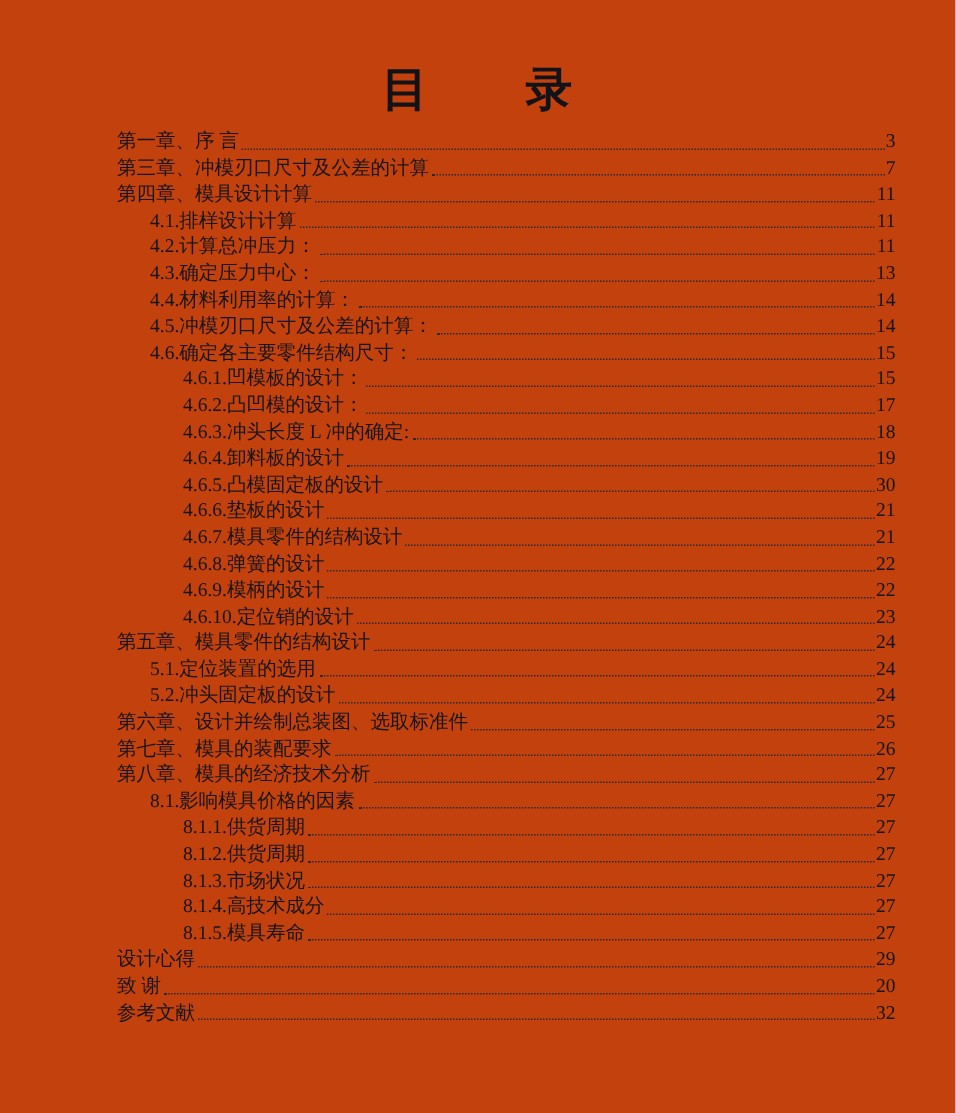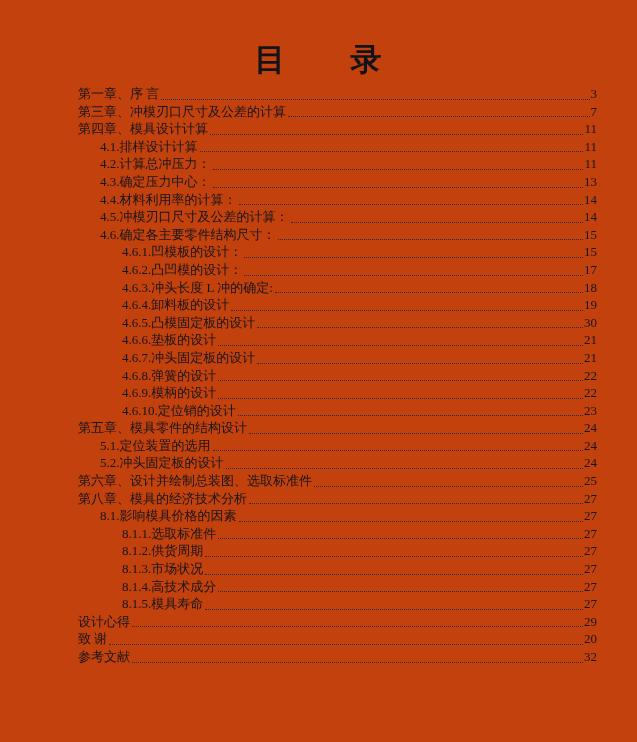--- a/index.html
+++ b/index.html
@@ -131,21 +131,21 @@
     <span class="toc-label">4.6.5.凸模固定板的设计</span>
     <span class="dot-leader"></span>
     <span class="toc-page-num">30</span>
   </div>
       <div class="toc-row level-3">
     <span class="toc-label">4.6.6.垫板的设计</span>
     <span class="dot-leader"></span>
     <span class="toc-page-num">21</span>
   </div>
       <div class="toc-row level-3">
-    <span class="toc-label">4.6.7.冲头固定板的设计</span>
+    <span class="toc-label">4.6.7.模具零件的结构设计</span>
     <span class="dot-leader"></span>
     <span class="toc-page-num">21</span>
   </div>
       <div class="toc-row level-3">
     <span class="toc-label">4.6.8.弹簧的设计</span>
     <span class="dot-leader"></span>
     <span class="toc-page-num">22</span>
   </div>
       <div class="toc-row level-3">
     <span class="toc-label">4.6.9.模柄的设计</span>
@@ -171,31 +171,36 @@
     <span class="toc-label">5.2.冲头固定板的设计</span>
     <span class="dot-leader"></span>
     <span class="toc-page-num">24</span>
   </div>
       <div class="toc-row level-1">
     <span class="toc-label">第六章、设计并绘制总装图、选取标准件</span>
     <span class="dot-leader"></span>
     <span class="toc-page-num">25</span>
   </div>
       <div class="toc-row level-1">
+    <span class="toc-label">第七章、模具的装配要求</span>
+    <span class="dot-leader"></span>
+    <span class="toc-page-num">26</span>
+  </div>
+      <div class="toc-row level-1">
     <span class="toc-label">第八章、模具的经济技术分析</span>
     <span class="dot-leader"></span>
     <span class="toc-page-num">27</span>
   </div>
       <div class="toc-row level-2">
     <span class="toc-label">8.1.影响模具价格的因素</span>
     <span class="dot-leader"></span>
     <span class="toc-page-num">27</span>
   </div>
       <div class="toc-row level-3">
-    <span class="toc-label">8.1.1.选取标准件</span>
+    <span class="toc-label">8.1.1.供货周期</span>
     <span class="dot-leader"></span>
     <span class="toc-page-num">27</span>
   </div>
       <div class="toc-row level-3">
     <span class="toc-label">8.1.2.供货周期</span>
     <span class="dot-leader"></span>
     <span class="toc-page-num">27</span>
   </div>
       <div class="toc-row level-3">
     <span class="toc-label">8.1.3.市场状况</span>

